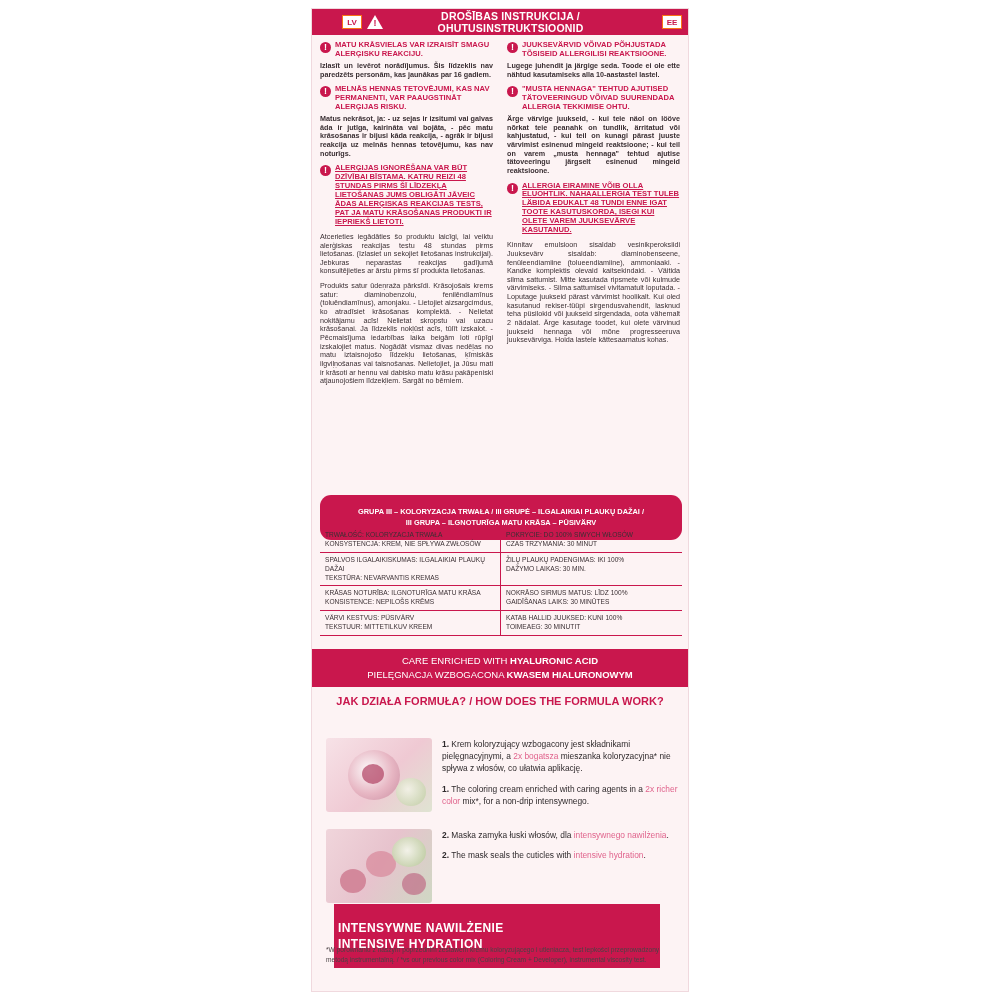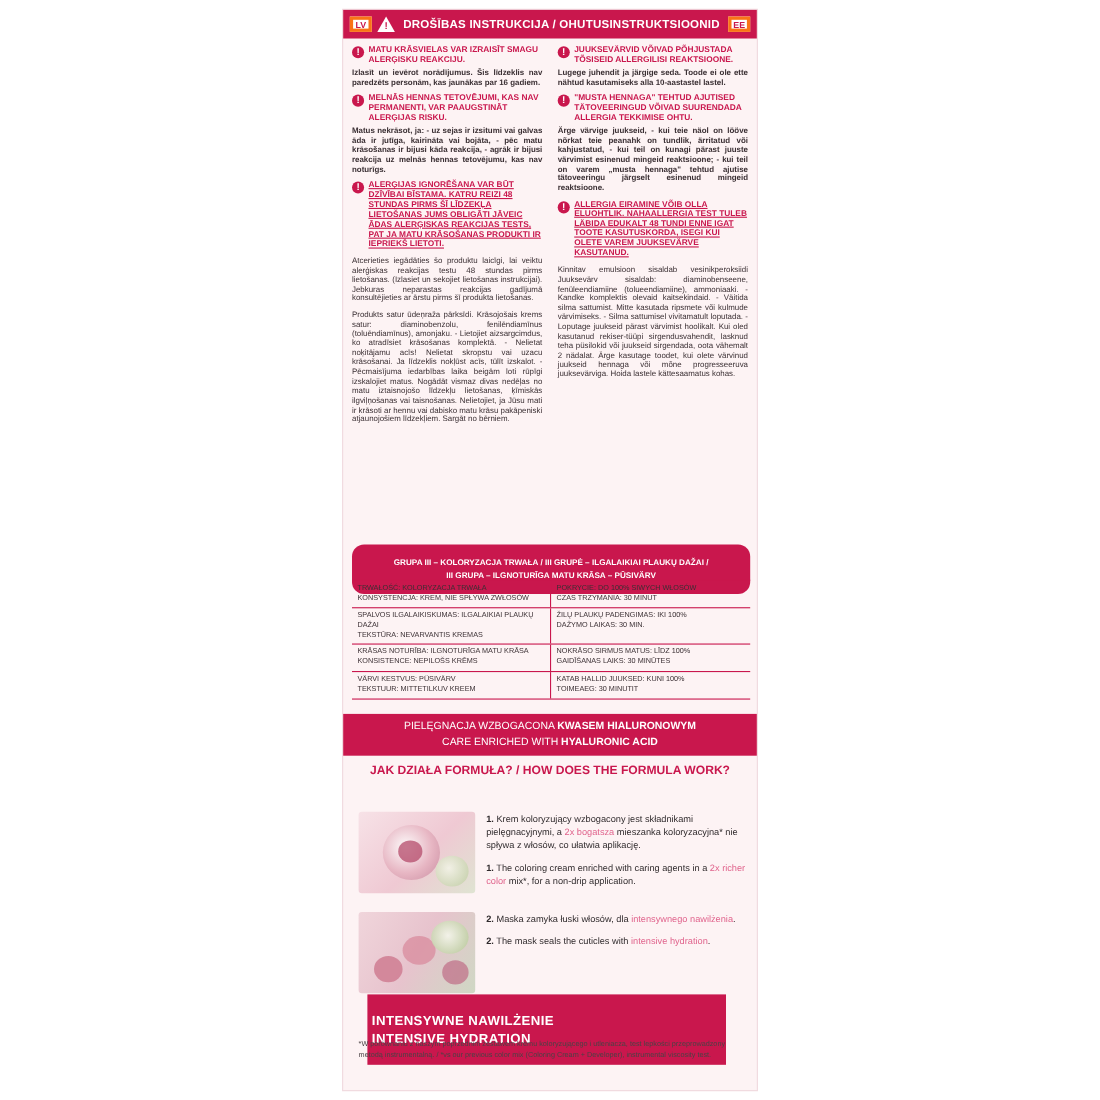--- a/index.html
+++ b/index.html
@@ -29,21 +29,21 @@
     background:#c9174d;
     color:#ffffff;
     height:26px;
     display:flex;align-items:center;
     box-sizing:border-box;
     padding:0 6px;
   }
   .flag{
     width:20px;height:14px;background:#ffffff;color:#c9174d;
     font-size:8px;font-weight:bold;display:flex;align-items:center;justify-content:center;
-    border:3px solid #f97316;box-sizing:border-box;
+    border:1px solid #f97316;box-sizing:border-box;margin-left:24px;
   }
   .tri{
     width:0;height:0;border-left:8px solid transparent;border-right:8px solid transparent;
     border-bottom:14px solid #ffffff;position:relative;margin-left:5px;
   }
   .tri span{
     position:absolute;left:-2px;top:4px;width:4px;color:#c9174d;font-size:9px;
     font-weight:bold;line-height:9px;text-align:center;
   }
   .warn-title{
@@ -259,45 +259,45 @@
       <div class="spec-row">
         <div class="spec-cell l" style="white-space:pre-line">VÄRVI KESTVUS: PÜSIVÄRV
 TEKSTUUR: MITTETILKUV KREEM</div>
         <div class="spec-cell" style="white-space:pre-line">KATAB HALLID JUUKSED: KUNI 100%
 TOIMEAEG: 30 MINUTIT</div>
       </div>
     </div>
 
     <div class="care-band">
       <div>
+        <span>CARE ENRICHED WITH </span><b>HYALURONIC ACID</b>
+      </div>
+      <div>
         <span>PIELĘGNACJA WZBOGACONA </span><b>KWASEM HIALURONOWYM</b>
-      </div>
-      <div>
-        <span>CARE ENRICHED WITH </span><b>HYALURONIC ACID</b>
       </div>
     </div>
 
     <div class="formula-h">JAK DZIAŁA FORMUŁA? / HOW DOES THE FORMULA WORK?</div>
 
     <div class="steps">
 
       <div class="step">
         <div class="thumb t1">
           <div class="cell c1"></div>
             <div class="cell c2"></div>
             <div class="cell c3"></div>
         </div>
         <div class="step-text">
           <p>
             <span class="n">1.</span>
             <span>Krem koloryzujący wzbogacony jest składnikami pielęgnacyjnymi, a </span><span class="pink">2x bogatsza</span><span> mieszanka koloryzacyjna* nie spływa z włosów, co ułatwia aplikację.</span>
           </p>
           <p>
             <span class="n">1.</span>
-            <span>The coloring cream enriched with caring agents in a </span><span class="pink">2x richer color</span><span> mix*, for a non-drip application.</span>
+            <span>The coloring cream enriched with caring agents in a </span><span class="pink">2x richer color</span><span> mix*, for a non-drip intensywnego.</span>
           </p>
         </div>
       </div>
 
       <div class="step">
         <div class="thumb t2">
           <div class="cell c1"></div>
             <div class="cell c2"></div>
             <div class="cell c3"></div>
             <div class="cell c4"></div>

